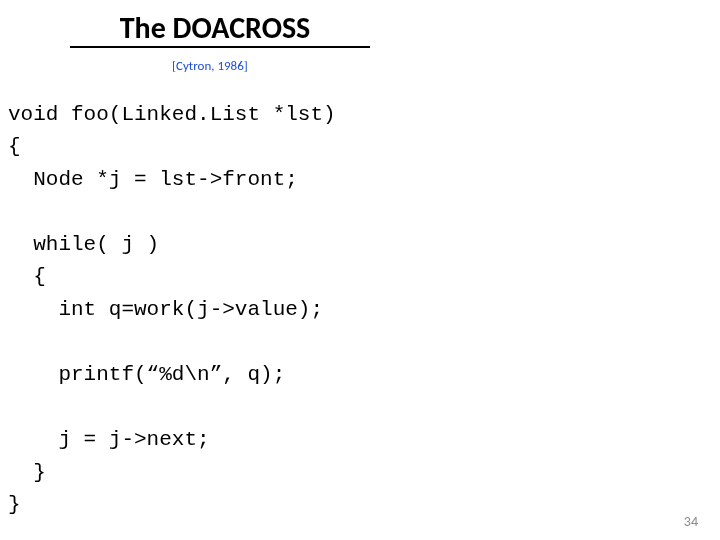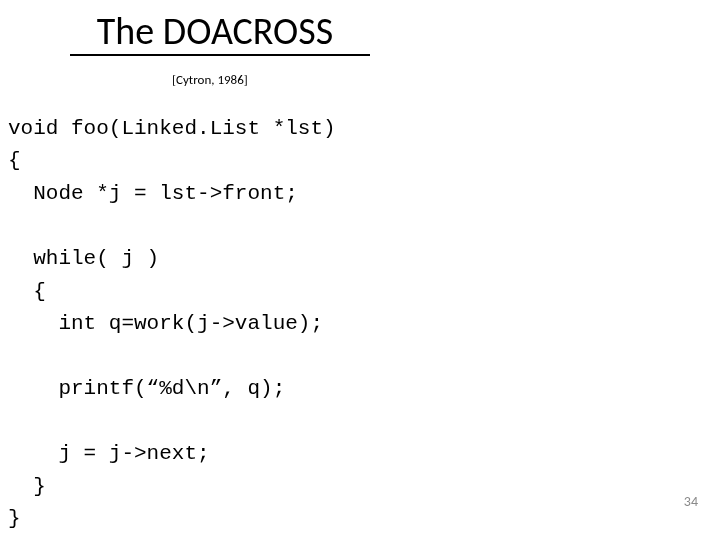--- a/index.html
+++ b/index.html
@@ -9,49 +9,49 @@
     background: #ffffff;
     font-family: Calibri, Arial, sans-serif;
     position: relative;
     overflow: hidden;
   }
   .title-block {
     padding-top: 12px;
     padding-left: 70px;
   }
   .title {
-    font-size: 38px;
-    font-weight: 400;
+    font-size: 30px;
+    font-weight: 700;
     line-height: 1.05;
     color: #000;
     border-bottom: 2.5px solid #000;
     display: inline-block;
     padding-bottom: 2px;
     padding-right: 10px;
     text-align: center;
     min-width: 300px;
   }
   .citation {
     font-size: 13px;
-    color: #000000;
-    margin-top: 16px;
+    color: #1d4ed8;
+    margin-top: 10px;
     margin-left: 102px;
   }
   .code-block {
     font-family: "Courier New", Courier, monospace;
     font-size: 21px;
     color: #000;
     white-space: pre;
     padding-left: 8px;
     padding-top: 26px;
     line-height: 1.55;
   }
   .page-number {
     position: absolute;
-    bottom: 30px;
+    bottom: 10px;
     right: 22px;
     font-size: 14px;
     color: #8a8a8a;
   }
 </style>
 </head>
 <body>
 
 <div class="title-block">
   <div class="title">

